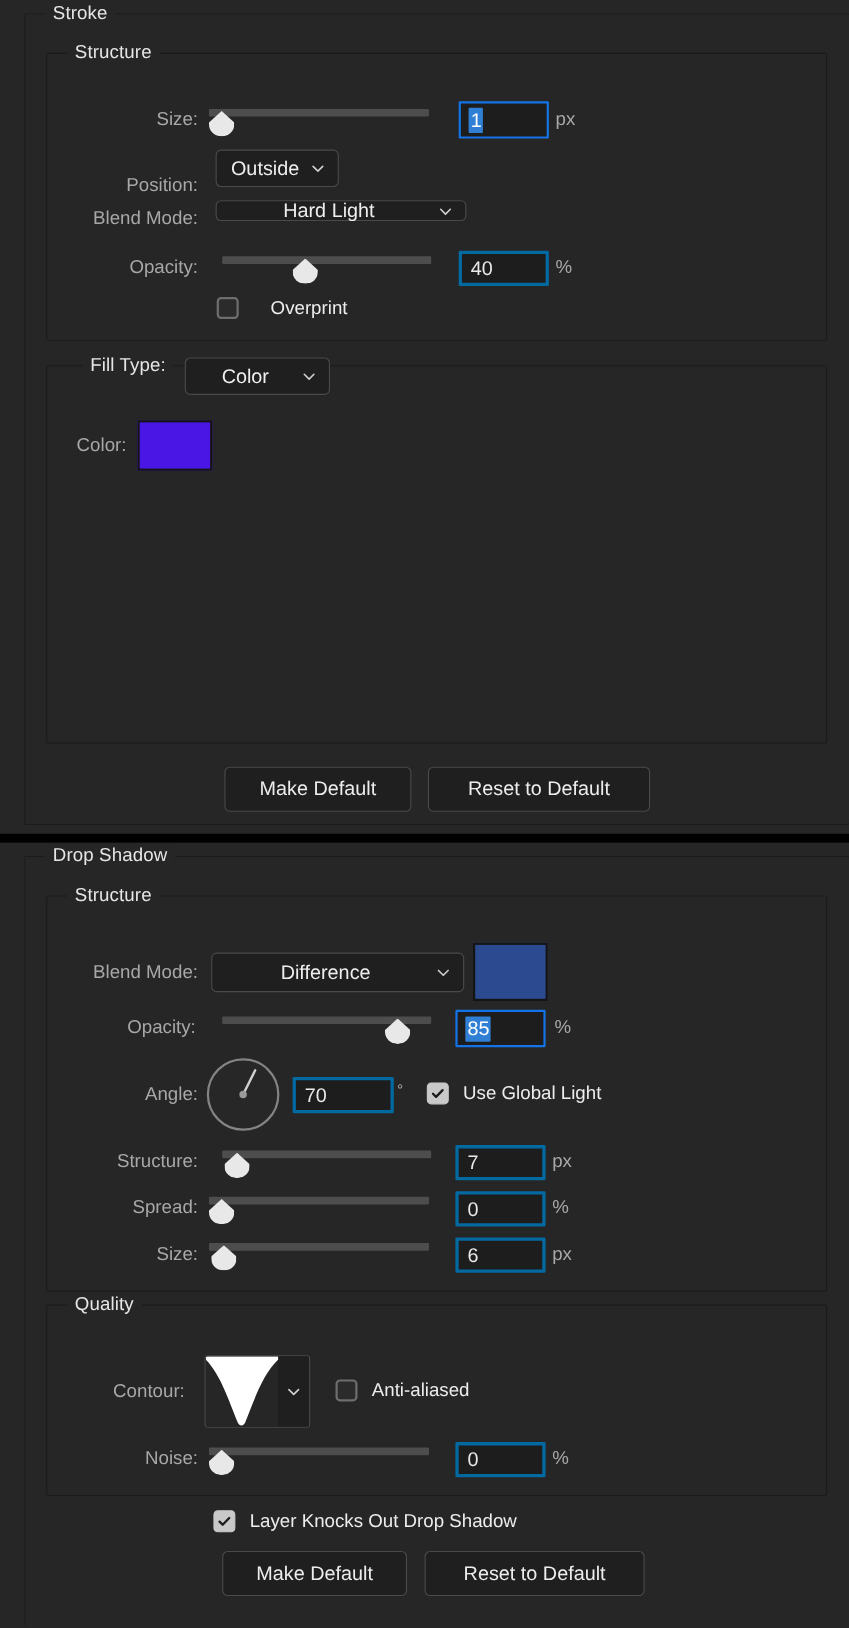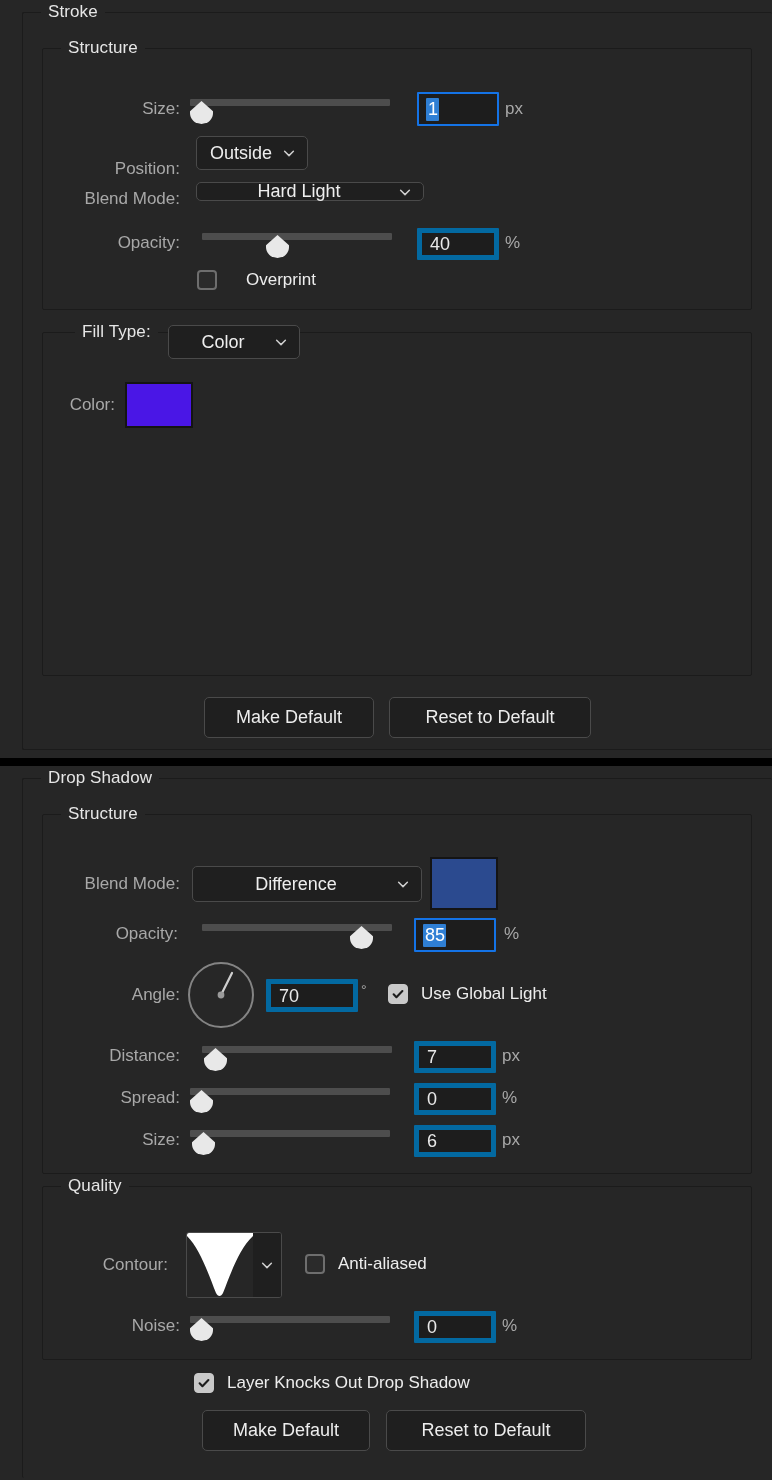--- a/index.html
+++ b/index.html
@@ -36,21 +36,21 @@
   }
   .slider .thumb {
     position: absolute; top: 4px; width: 23px; height: 23px;
     background: #e8e8e8;
     clip-path: polygon(50% 0%, 100% 45%, 100% 72%, 86% 94%, 50% 100%, 14% 94%, 0% 72%, 0% 45%);
     border-radius: 0 0 11px 11px;
   }
 
   
   .field {
-    position: absolute; background: #1d1d1d; border: 5px solid #0369a1;
+    position: absolute; background: #1d1d1d; border: 3px solid #0369a1;
     color: #e9e9e9; font-size: 18px; line-height: 1;
     display: flex; align-items: center; padding-left: 8px;
     border-radius: 1px; overflow: hidden;
   }
   .field.focused { border: 2px solid #1473e6; padding-left: 7px; }
   .field .sel {
     background: #2f7fd4; color: #ffffff; padding: 2px 1px 3px 2px;
     border-radius: 1px;
   }
 
@@ -230,21 +230,21 @@
 
   <div class="cb-wrap" style="left:388px; top:984px;">
     <span class="cb on">
       <svg viewBox="0 0 16 16" width="14" height="14">
           <path d="M3 8.4 L6.2 11.6 L13 4.6" fill="none" stroke="#1d1d1d" stroke-width="2.4" stroke-linecap="round" stroke-linejoin="round"></path>
         </svg>
     </span>
     <span class="cb-label">Use Global Light</span>
   </div>
 
-  <span class="lbl" style="left:40px; top:1046px; width:140px;">Distance:</span>
+  <span class="lbl" style="left:40px; top:1046px; width:140px;">Structure:</span>
   <div class="slider" style="left:202px; top:1044px; width:190px;">
     <div class="track"></div>
     <div class="thumb" style="left:2px;"></div>
   </div>
   <div class="field" style="left:414px; top:1041px; width:82px; height:32px;">
     <span>7</span>
   </div>
   <span class="unit" style="left:502px; top:1046px;">px</span>
 
   <span class="lbl" style="left:50px; top:1088px; width:130px;">Spread:</span>

